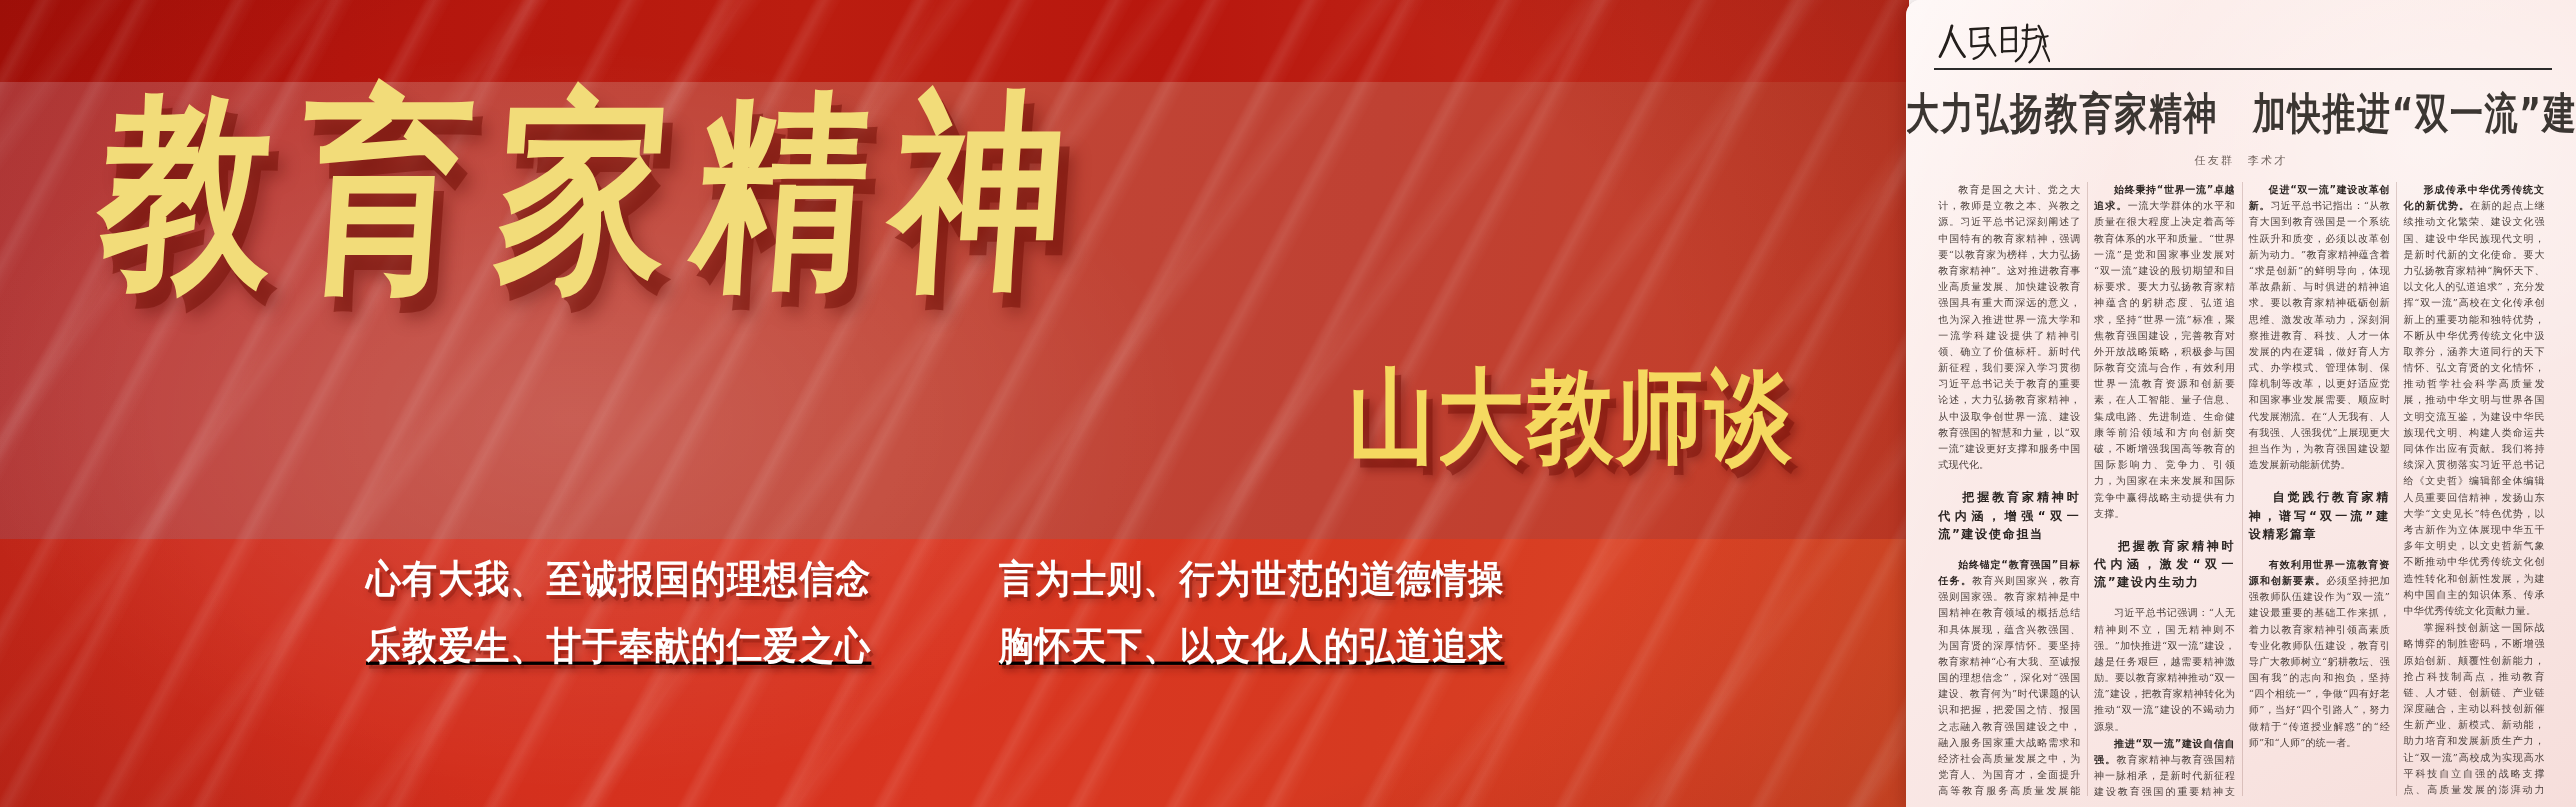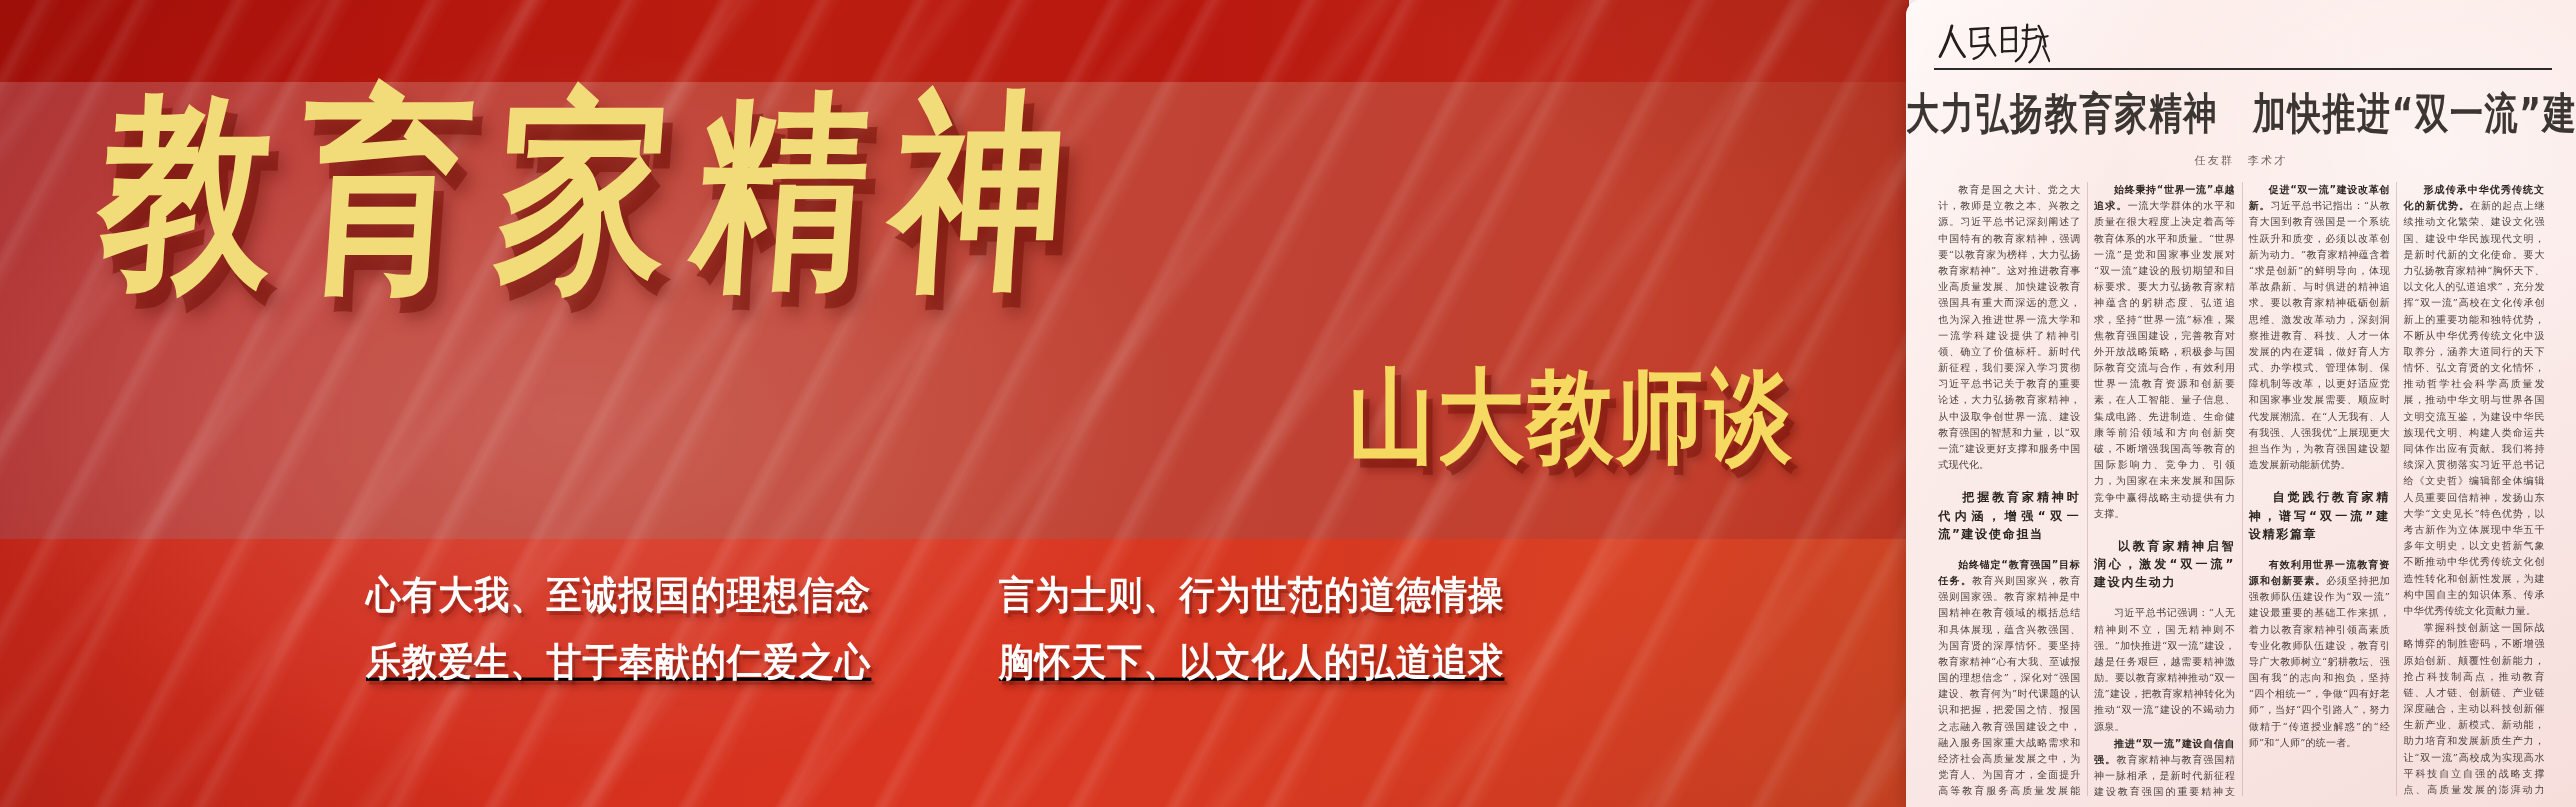--- a/index.html
+++ b/index.html
@@ -132,21 +132,20 @@
   .slogans{
     position:absolute;
     left:366px; top:564px;
     width:1385px;
   }
   .slogan-row{
     display:flex;
     align-items:baseline;
     margin-bottom:32px;
     white-space:nowrap;
-    margin-top:16px;
   }
   .slogan-row:last-child{margin-bottom:0;text-decoration:underline;}
   .slogan-cell{
     font-family:"DejaVu Sans","Liberation Sans",sans-serif;
     font-weight:700;
     font-size:35px;
     line-height:1;
     letter-spacing:1.1px;
     color:#ffffff;
     text-shadow:2.9px 3.4px 0 rgba(130,24,12,.42), 4.6px 5.2px 5.7px rgba(95,12,6,.35);
@@ -326,21 +325,21 @@
     <div class="paper-byline">任友群　李术才</div>
 
     <div class="columns">
       <div class="col">
           <p class="para lead">教育是国之大计、党之大计，教师是立教之本、兴教之源。习近平总书记深刻阐述了中国特有的教育家精神，强调要“以教育家为榜样，大力弘扬教育家精神”。这对推进教育事业高质量发展、加快建设教育强国具有重大而深远的意义，也为深入推进世界一流大学和一流学科建设提供了精神引领、确立了价值标杆。新时代新征程，我们要深入学习贯彻习近平总书记关于教育的重要论述，大力弘扬教育家精神，从中汲取争创世界一流、建设教育强国的智慧和力量，以“双一流”建设更好支撑和服务中国式现代化。</p>
           <div class="sub-h">把握教育家精神时代内涵，增强“双一流”建设使命担当</div>
           <p class="para"><b>始终锚定“教育强国”目标任务。</b>教育兴则国家兴，教育强则国家强。教育家精神是中国精神在教育领域的概括总结和具体展现，蕴含兴教强国、为国育贤的深厚情怀。要坚持教育家精神“心有大我、至诚报国的理想信念”，深化对“强国建设、教育何为”时代课题的认识和把握，把爱国之情、报国之志融入教育强国建设之中，融入服务国家重大战略需求和经济社会高质量发展之中，为党育人、为国育才，全面提升高等教育服务高质量发展能力，不断彰显“双一流”高校在教育强国建设中的重要地位，在一体统筹推进教育强国、科技强国、人才强国建设中发挥重要支撑作用。</p>
         </div>
       <div class="col">
           <p class="para lead"><b>始终秉持“世界一流”卓越追求。</b>一流大学群体的水平和质量在很大程度上决定着高等教育体系的水平和质量。“世界一流”是党和国家事业发展对“双一流”建设的殷切期望和目标要求。要大力弘扬教育家精神蕴含的躬耕态度、弘道追求，坚持“世界一流”标准，聚焦教育强国建设，完善教育对外开放战略策略，积极参与国际教育交流与合作，有效利用世界一流教育资源和创新要素，在人工智能、量子信息、集成电路、先进制造、生命健康等前沿领域和方向创新突破，不断增强我国高等教育的国际影响力、竞争力、引领力，为国家在未来发展和国际竞争中赢得战略主动提供有力支撑。</p>
-          <div class="sub-h">以教育家精神启智润心，激发“双一流”建设内生动力</div>
+          <div class="sub-h">把握教育家精神时代内涵，激发“双一流”建设内生动力</div>
           <p class="para">习近平总书记强调：“人无精神则不立，国无精神则不强。”加快推进“双一流”建设，越是任务艰巨，越需要精神激励。要以教育家精神推动“双一流”建设，把教育家精神转化为推动“双一流”建设的不竭动力源泉。</p>
           <p class="para"><b>推进“双一流”建设自信自强。</b>教育家精神与教育强国精神一脉相承，是新时代新征程建设教育强国的重要精神支撑。要以教育家精神厚植教育自信底气，从中华优秀传统文化中汲取智慧，在教育实践中彰显中国精神、中国价值、中国力量，坚定建设教育强国的信念、焕发干事创业的活力，充分发挥中国特色社会主义大学的政治优势、制度优势，以自信自强的精神状态推进“双一流”建设，展现强烈的历史自觉和主动精神。</p>
         </div>
       <div class="col">
           <p class="para lead"><b>促进“双一流”建设改革创新。</b>习近平总书记指出：“从教育大国到教育强国是一个系统性跃升和质变，必须以改革创新为动力。”教育家精神蕴含着“求是创新”的鲜明导向，体现革故鼎新、与时俱进的精神追求。要以教育家精神砥砺创新思维、激发改革动力，深刻洞察推进教育、科技、人才一体发展的内在逻辑，做好育人方式、办学模式、管理体制、保障机制等改革，以更好适应党和国家事业发展需要、顺应时代发展潮流。在“人无我有、人有我强、人强我优”上展现更大担当作为，为教育强国建设塑造发展新动能新优势。</p>
           <div class="sub-h">自觉践行教育家精神，谱写“双一流”建设精彩篇章</div>
           <p class="para"><b>有效利用世界一流教育资源和创新要素。</b>必须坚持把加强教师队伍建设作为“双一流”建设最重要的基础工作来抓，着力以教育家精神引领高素质专业化教师队伍建设，教育引导广大教师树立“躬耕教坛、强国有我”的志向和抱负，坚持“四个相统一”，争做“四有好老师”，当好“四个引路人”，努力做精于“传道授业解惑”的“经师”和“人师”的统一者。</p>
         </div>
       <div class="col">
           <p class="para"><b>形成传承中华优秀传统文化的新优势。</b>在新的起点上继续推动文化繁荣、建设文化强国、建设中华民族现代文明，是新时代新的文化使命。要大力弘扬教育家精神“胸怀天下、以文化人的弘道追求”，充分发挥“双一流”高校在文化传承创新上的重要功能和独特优势，不断从中华优秀传统文化中汲取养分，涵养大道同行的天下情怀、弘文育贤的文化情怀，推动哲学社会科学高质量发展，推动中华文明与世界各国文明交流互鉴，为建设中华民族现代文明、构建人类命运共同体作出应有贡献。我们将持续深入贯彻落实习近平总书记给《文史哲》编辑部全体编辑人员重要回信精神，发扬山东大学“文史见长”特色优势，以考古新作为立体展现中华五千多年文明史，以文史哲新气象不断推动中华优秀传统文化创造性转化和创新性发展，为建构中国自主的知识体系、传承中华优秀传统文化贡献力量。</p>

